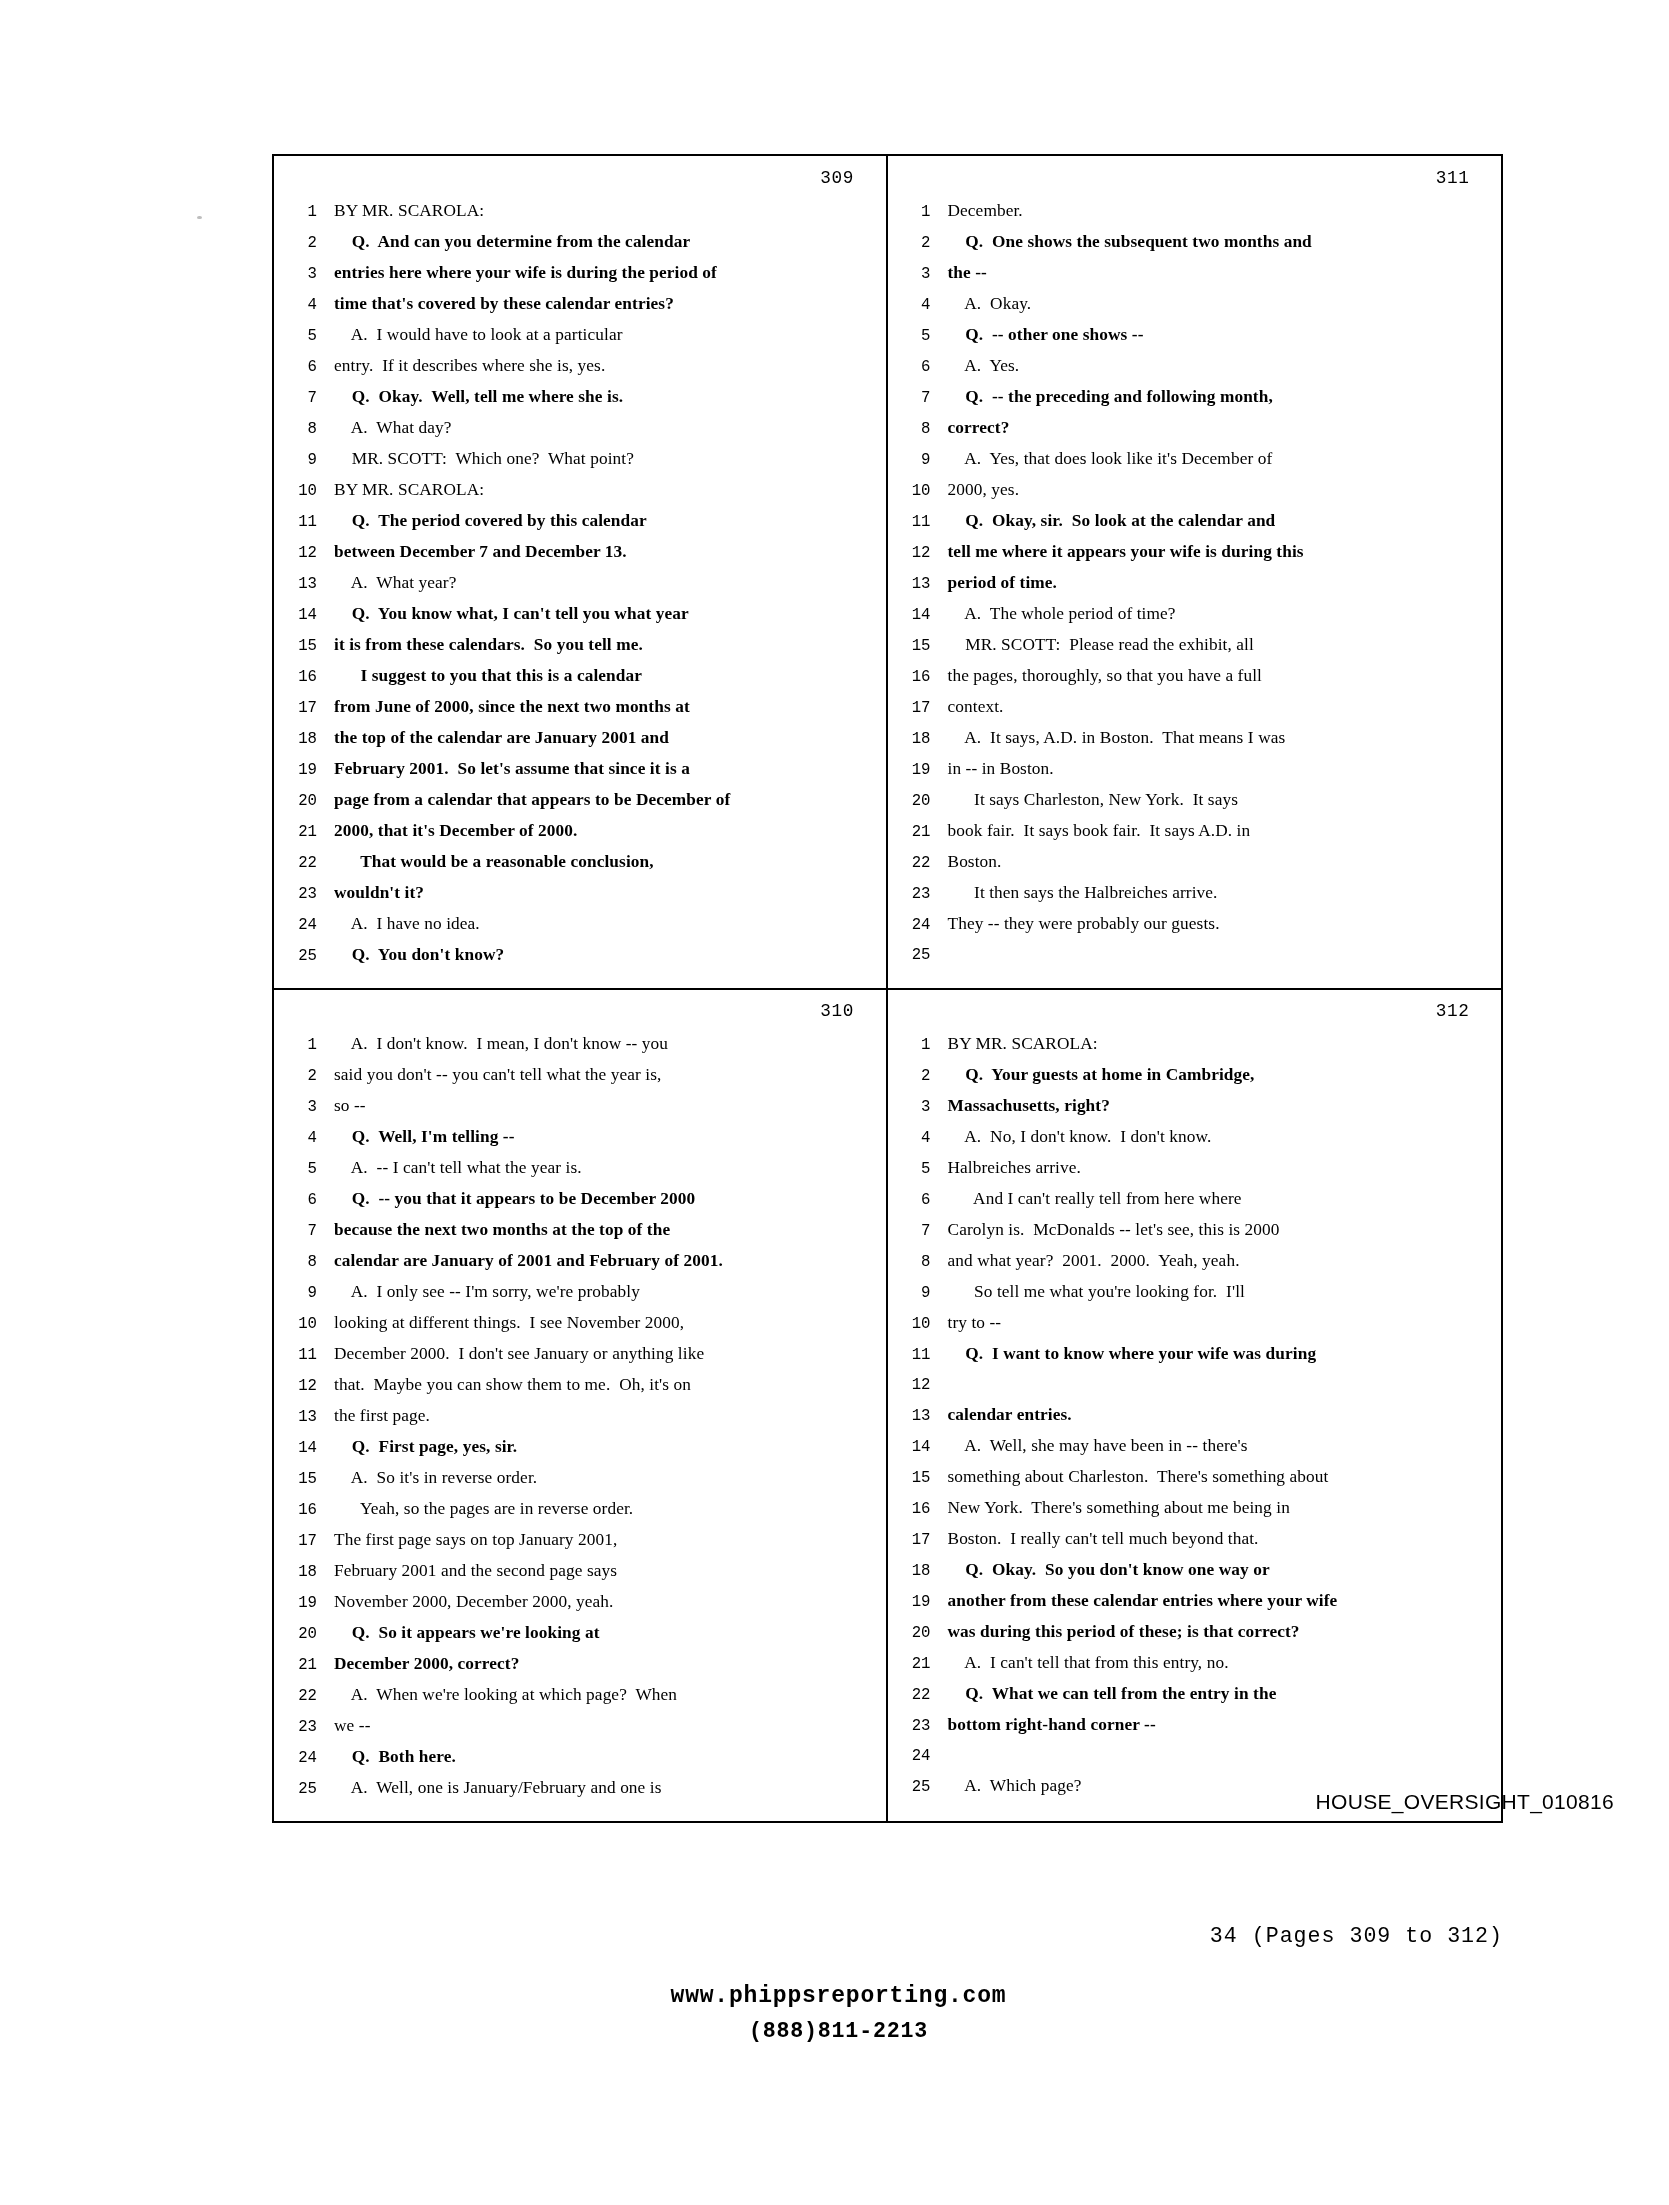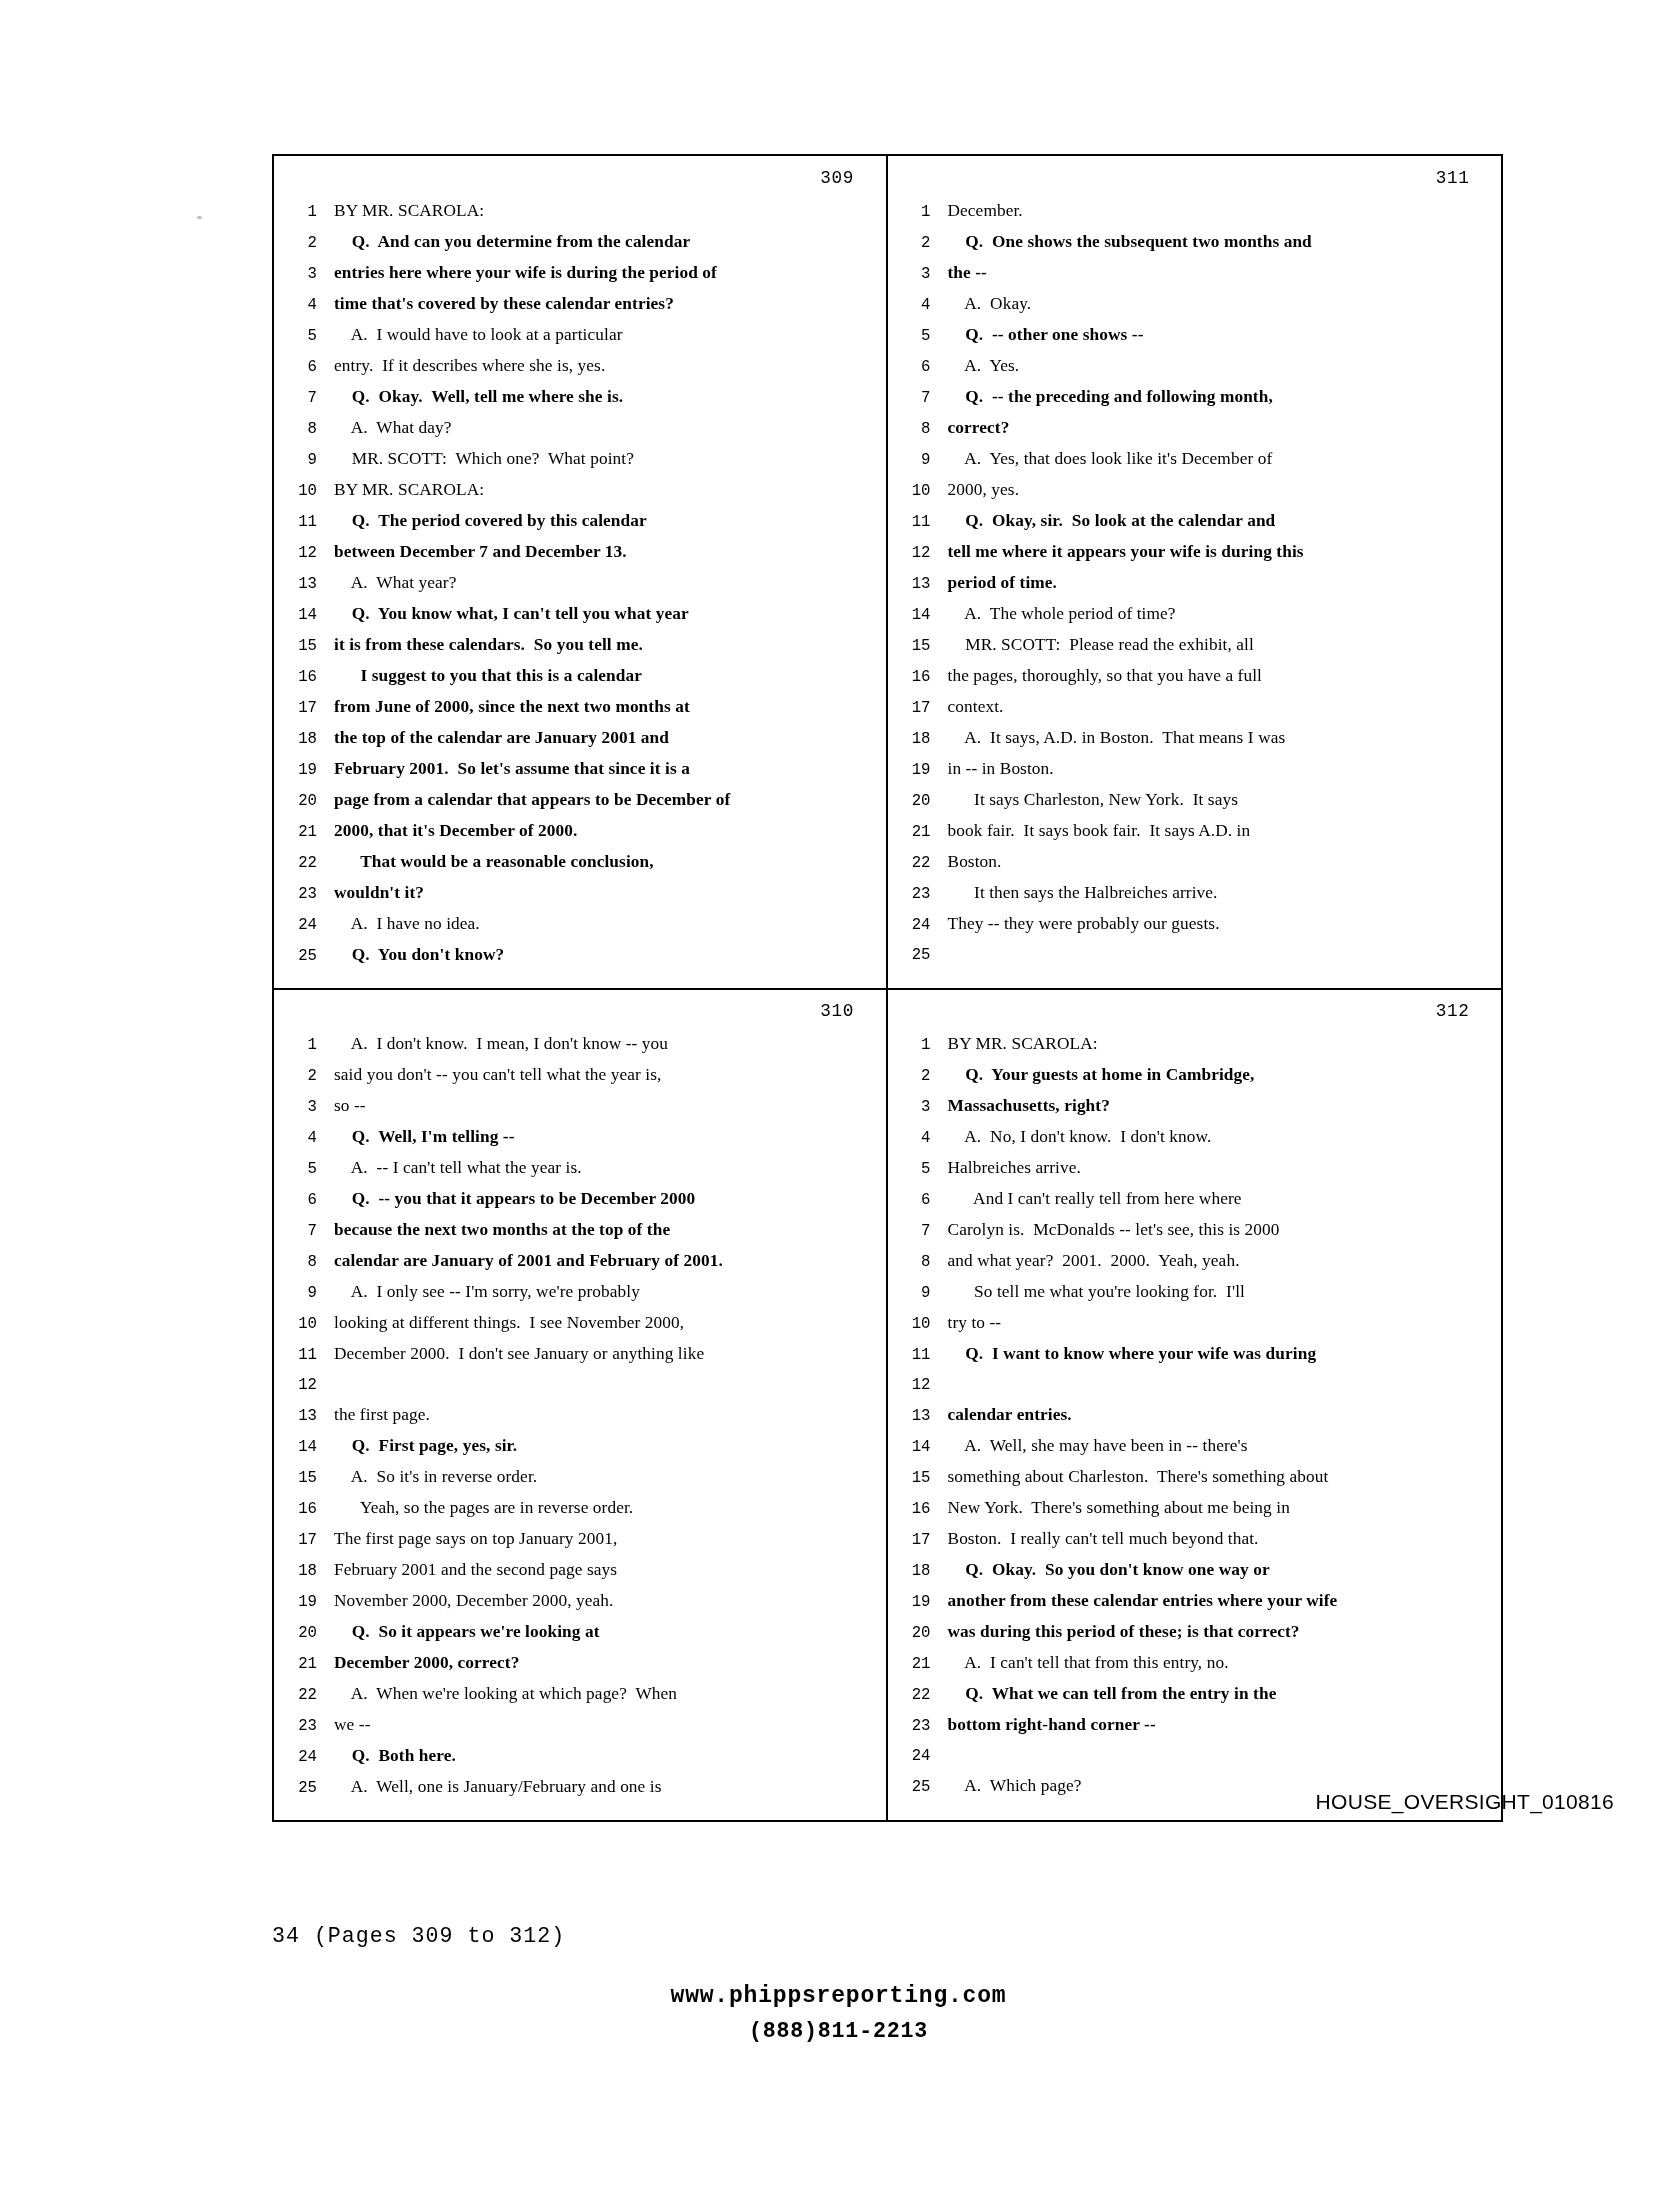--- a/index.html
+++ b/index.html
@@ -78,21 +78,21 @@
     letter-spacing: 0.1px;
   }
   .ltext.b {
     font-weight: bold;
   }
   .footer-pages {
     position: absolute;
     left: 268px;
     top: 1924px;
     width: 1231px;
-    text-align: left;
+    text-align: right;
     font-family: "Liberation Mono", monospace;
     font-size: 21.6px;
     letter-spacing: 1px;
   }
   .footer-site {
     position: absolute;
     left: 0;
     top: 1983px;
     width: 1669px;
     text-align: center;
@@ -393,20 +393,21 @@
           <div class="line">
             <span class="lnum">10</span>
             <span class="ltext">looking at different things.  I see November 2000,</span>
           </div>
           <div class="line">
             <span class="lnum">11</span>
             <span class="ltext">December 2000.  I don't see January or anything like</span>
           </div>
           <div class="line">
             <span class="lnum">12</span>
+            <span class="ltext">that.  Maybe you can show them to me.  Oh, it's on</span>
           </div>
           <div class="line">
             <span class="lnum">13</span>
             <span class="ltext">the first page.</span>
           </div>
           <div class="line">
             <span class="lnum">14</span>
             <span class="ltext b">    Q.  First page, yes, sir.</span>
           </div>
           <div class="line">

